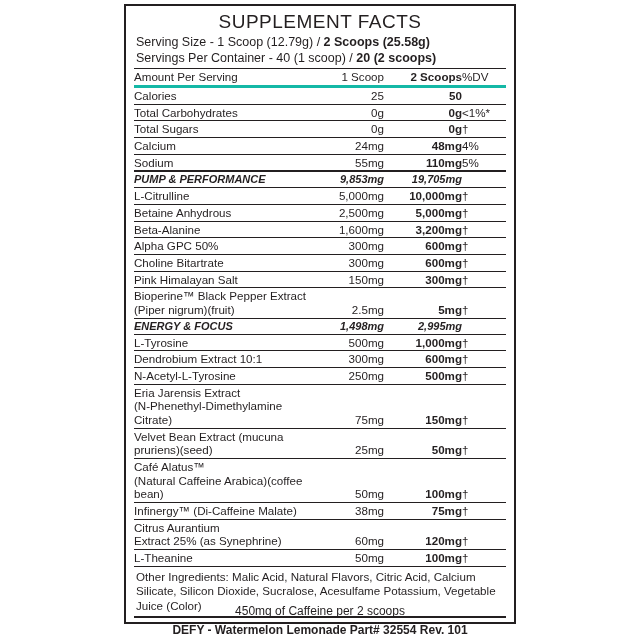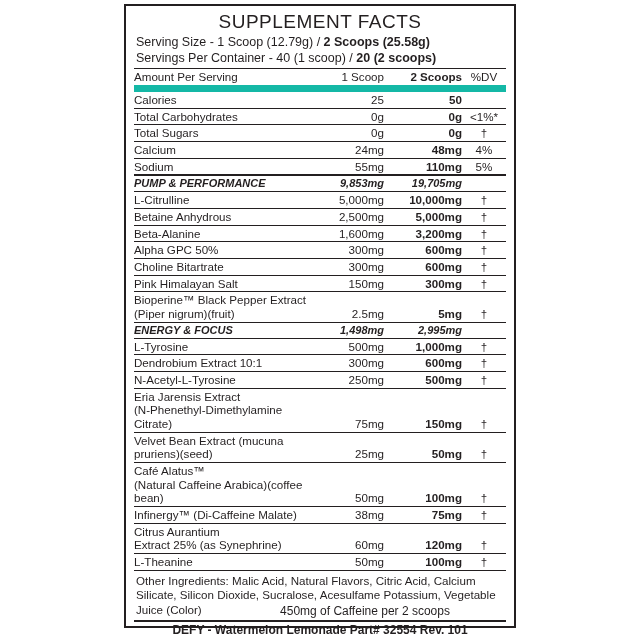--- a/index.html
+++ b/index.html
@@ -53,22 +53,22 @@
   }
   table.facts td {
     padding: 1px 0 1px 0;
     vertical-align: bottom;
     border-bottom: 1px solid #231f20;
     line-height: 1.18;
   }
   td.name { text-align: left; padding-left: 2px; }
   td.c1 { text-align: right; width: 72px; }
   td.c2 { text-align: right; width: 78px; font-weight: bold; padding-right: 2px;}
-  td.dv { text-align: center; width: 44px; padding-right: 4px; }
-  tr.head td { font-weight: normal; border-bottom: 7px solid #14b8a6; }
+  td.dv { text-align: left; width: 44px; padding-right: 4px; }
+  tr.head td { font-weight: normal; border-bottom: 3px solid #14b8a6; }
   tr.head td.c2 { font-weight: bold; margin-top: 17px; }
   tr.section td { font-weight: bold; font-size: 11px; border-bottom: 1px solid #231f20; font-style: italic; }
   tr.section td.c1 { font-weight: bold; }
   tr.thickline td { border-bottom: 2px solid #231f20; }
   .indent { padding-left: 12px; }
   .sub { display: block; }
   .other {
     font-size: 11.6px;
     line-height: 1.25;
     padding: 3px 2px 3px 2px;
@@ -84,21 +84,20 @@
     line-height: 1.45;
   }
   .bottom-text div { white-space: nowrap; font-weight: bold; }
   .caffeine {
     position: absolute;
     left: 124px;
     top: 604px;
     width: 392px;
     text-align: center;
     font-size: 12px;
-    margin-left: 45px;
   }
 </style>
 </head>
 <body>
 
 <div class="panel">
 
   <div class="title">SUPPLEMENT FACTS</div>
 
   <div class="serving-line">

